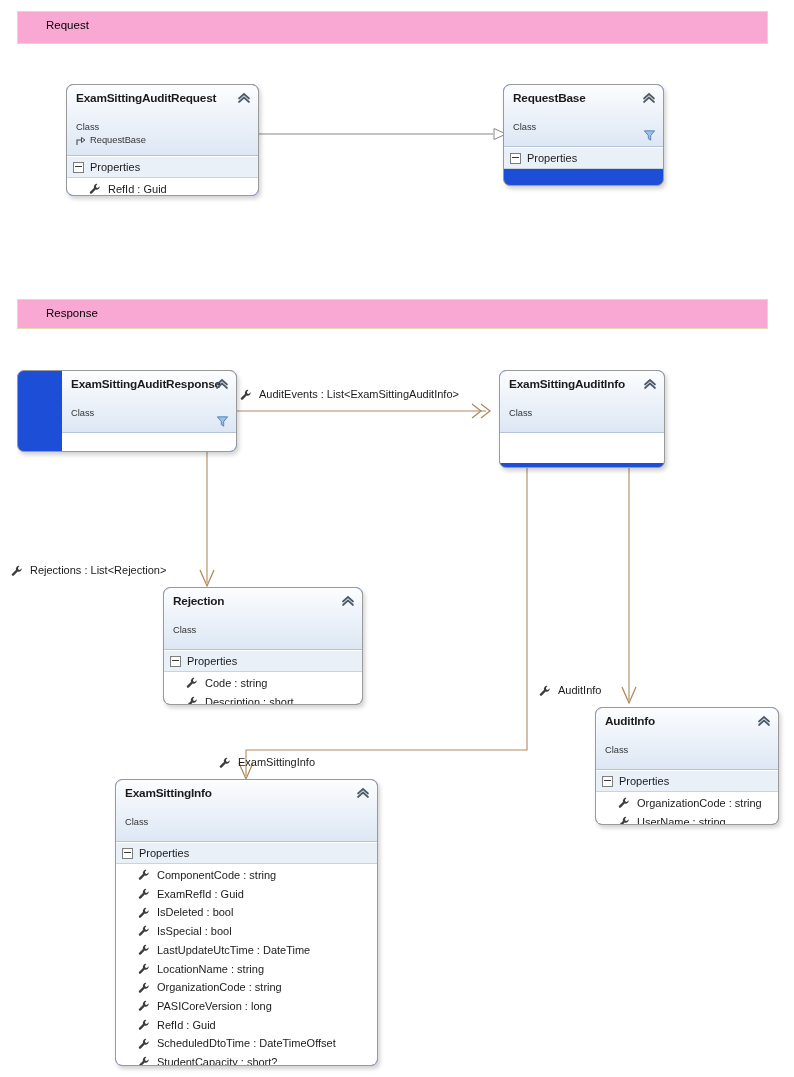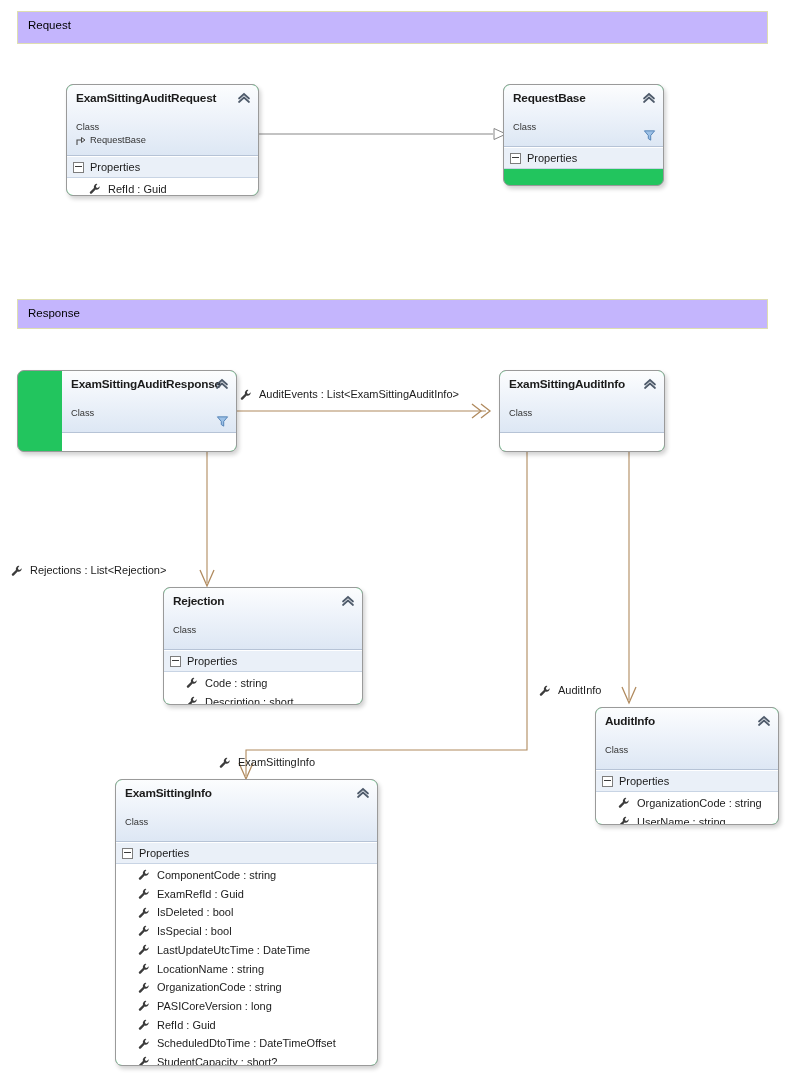--- a/index.html
+++ b/index.html
@@ -15,36 +15,36 @@
     position: relative;
     width: 794px;
     height: 1077px;
     overflow: hidden;
     background: #ffffff;
   }
 
   
   .banner {
     position: absolute;
-    background: #c4b5fd;
+    background: #f9a8d4;
     border: 1px solid #dedeb0;
     box-sizing: border-box;
     font-size: 11.5px;
     color: #000000;
-    padding: 6px 10px;
+    padding: 6px 28px;
     line-height: 14px;
   }
 
   
   .cls {
     position: absolute;
     box-sizing: border-box;
     border: 1px solid #9a9a9a;
     border-radius: 7px;
-    background: #22c55e;
+    background: #1d4ed8;
     box-shadow: 2px 3px 4px rgba(0,0,0,0.18);
     overflow: hidden;
   }
   .cls-head {
     position: relative;
     background: linear-gradient(to bottom, #fcfdfe 0%, #eef3fa 45%, #dde7f4 100%);
     border-bottom: 1px solid #b6c3d6;
     padding: 6px 9px 5px 9px;
   }
   .cls-name {
@@ -252,21 +252,21 @@
         <path d="M2,7.5 L7,3 L12,7.5" stroke="#4f5b6b" stroke-width="1.7" fill="none" stroke-linecap="round"></path>
         <path d="M2,11 L7,6.5 L12,11" stroke="#4f5b6b" stroke-width="1.7" fill="none" stroke-linecap="round"></path>
       </svg>
       <svg class="funnel" viewBox="0 0 14 14">
         <path d="M1.5,2 L12.5,2 L8.3,7 L8.3,12 L5.7,10.3 L5.7,7 Z" fill="#9dc1e6" stroke="#4e7eb3" stroke-width="1"></path>
       </svg>
     </div>
     <div class="blank-body" style="height:30px;"></div>
   </div>
 
-  <div class="cls" style="left:499px; top:370px; width:166px; height:82px;">
+  <div class="cls" style="left:499px; top:370px; width:166px; height:98px;">
     <div class="cls-head" style="height:50px;">
       <div class="cls-name">ExamSittingAuditInfo</div>
       <div class="cls-kind">Class</div>
       <svg class="chev" viewBox="0 0 14 14">
         <path d="M2,7.5 L7,3 L12,7.5" stroke="#4f5b6b" stroke-width="1.7" fill="none" stroke-linecap="round"></path>
         <path d="M2,11 L7,6.5 L12,11" stroke="#4f5b6b" stroke-width="1.7" fill="none" stroke-linecap="round"></path>
       </svg>
     </div>
     <div class="blank-body" style="height:30px;"></div>
   </div>

